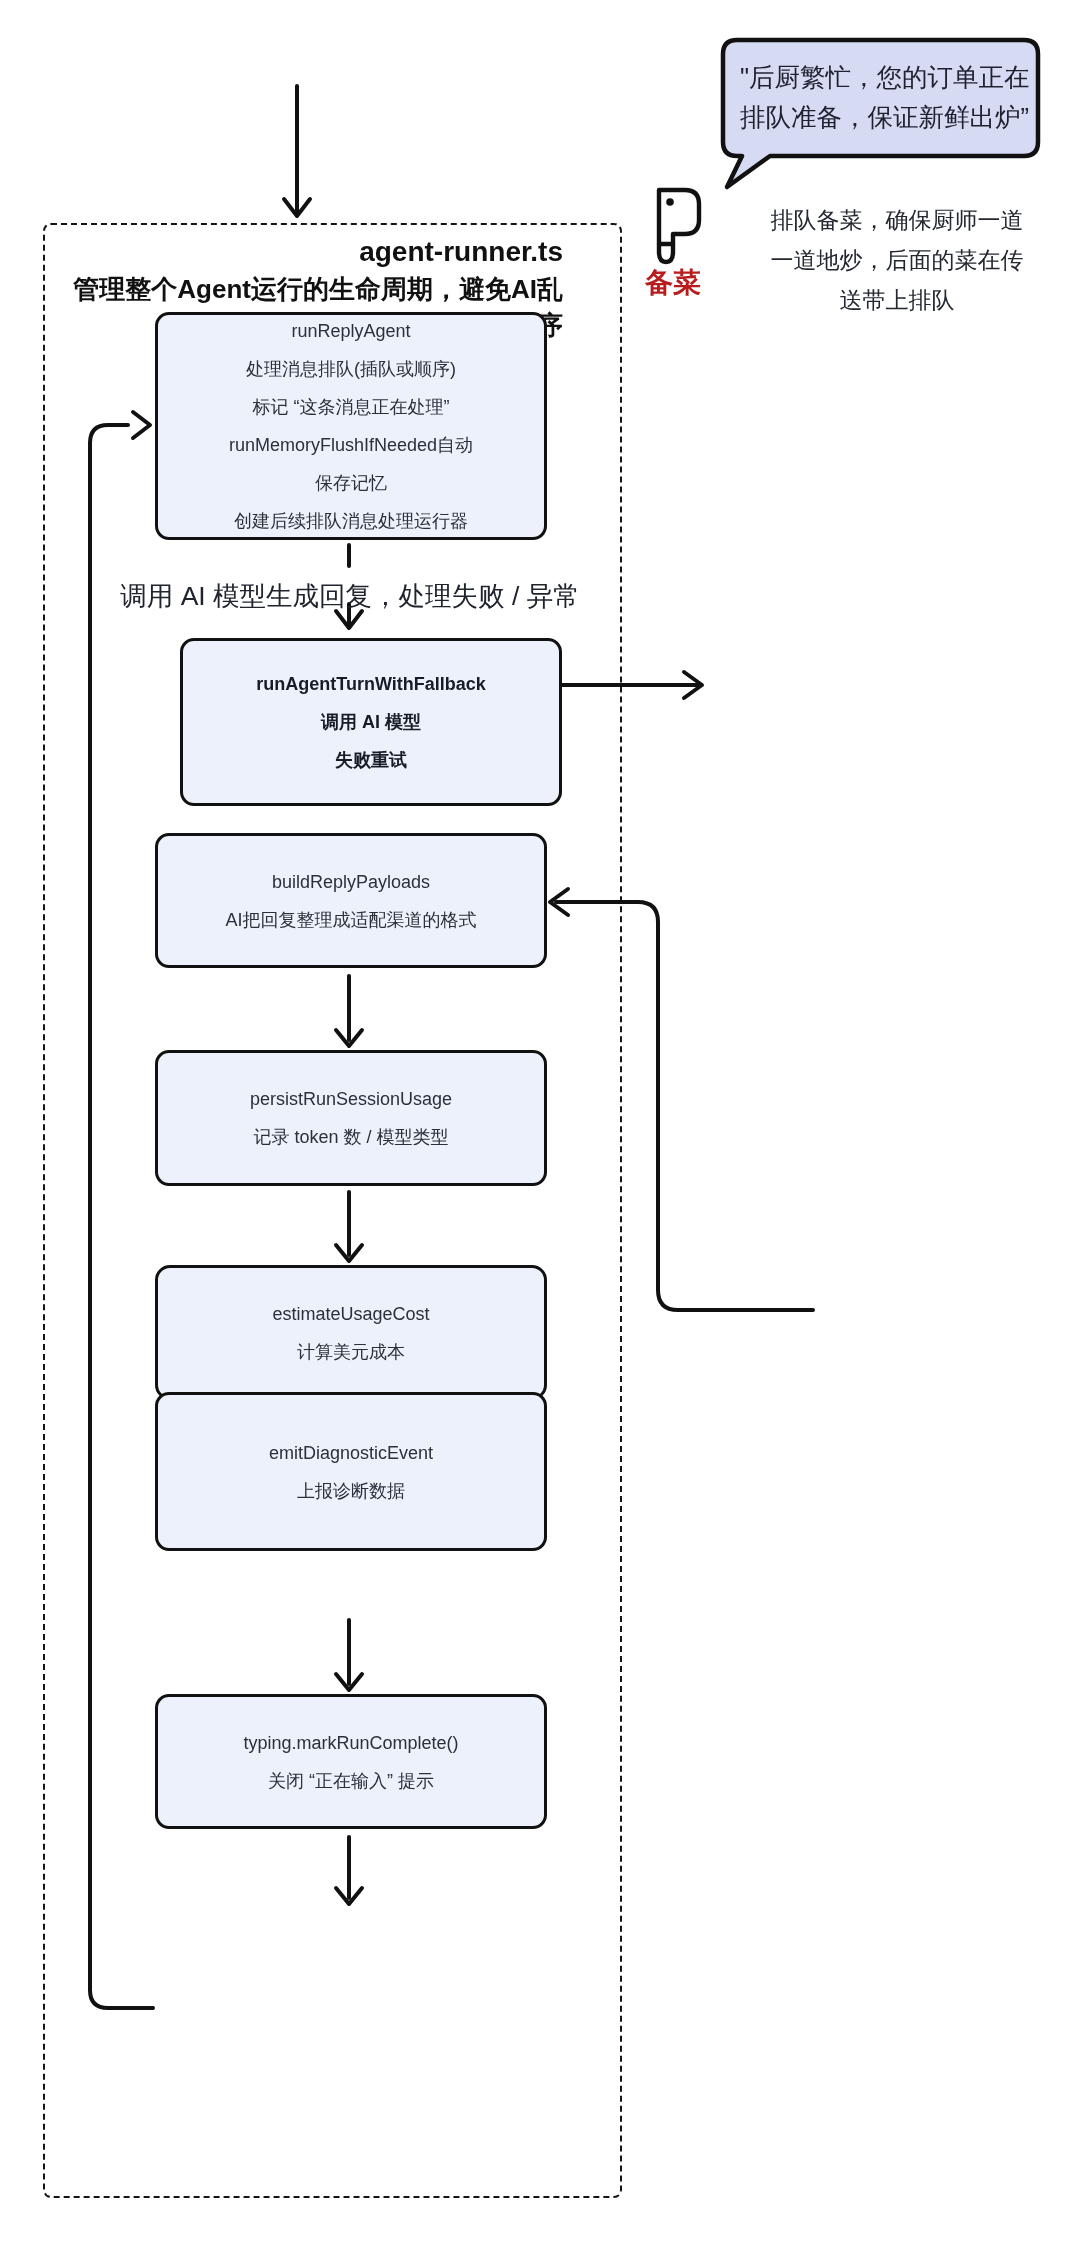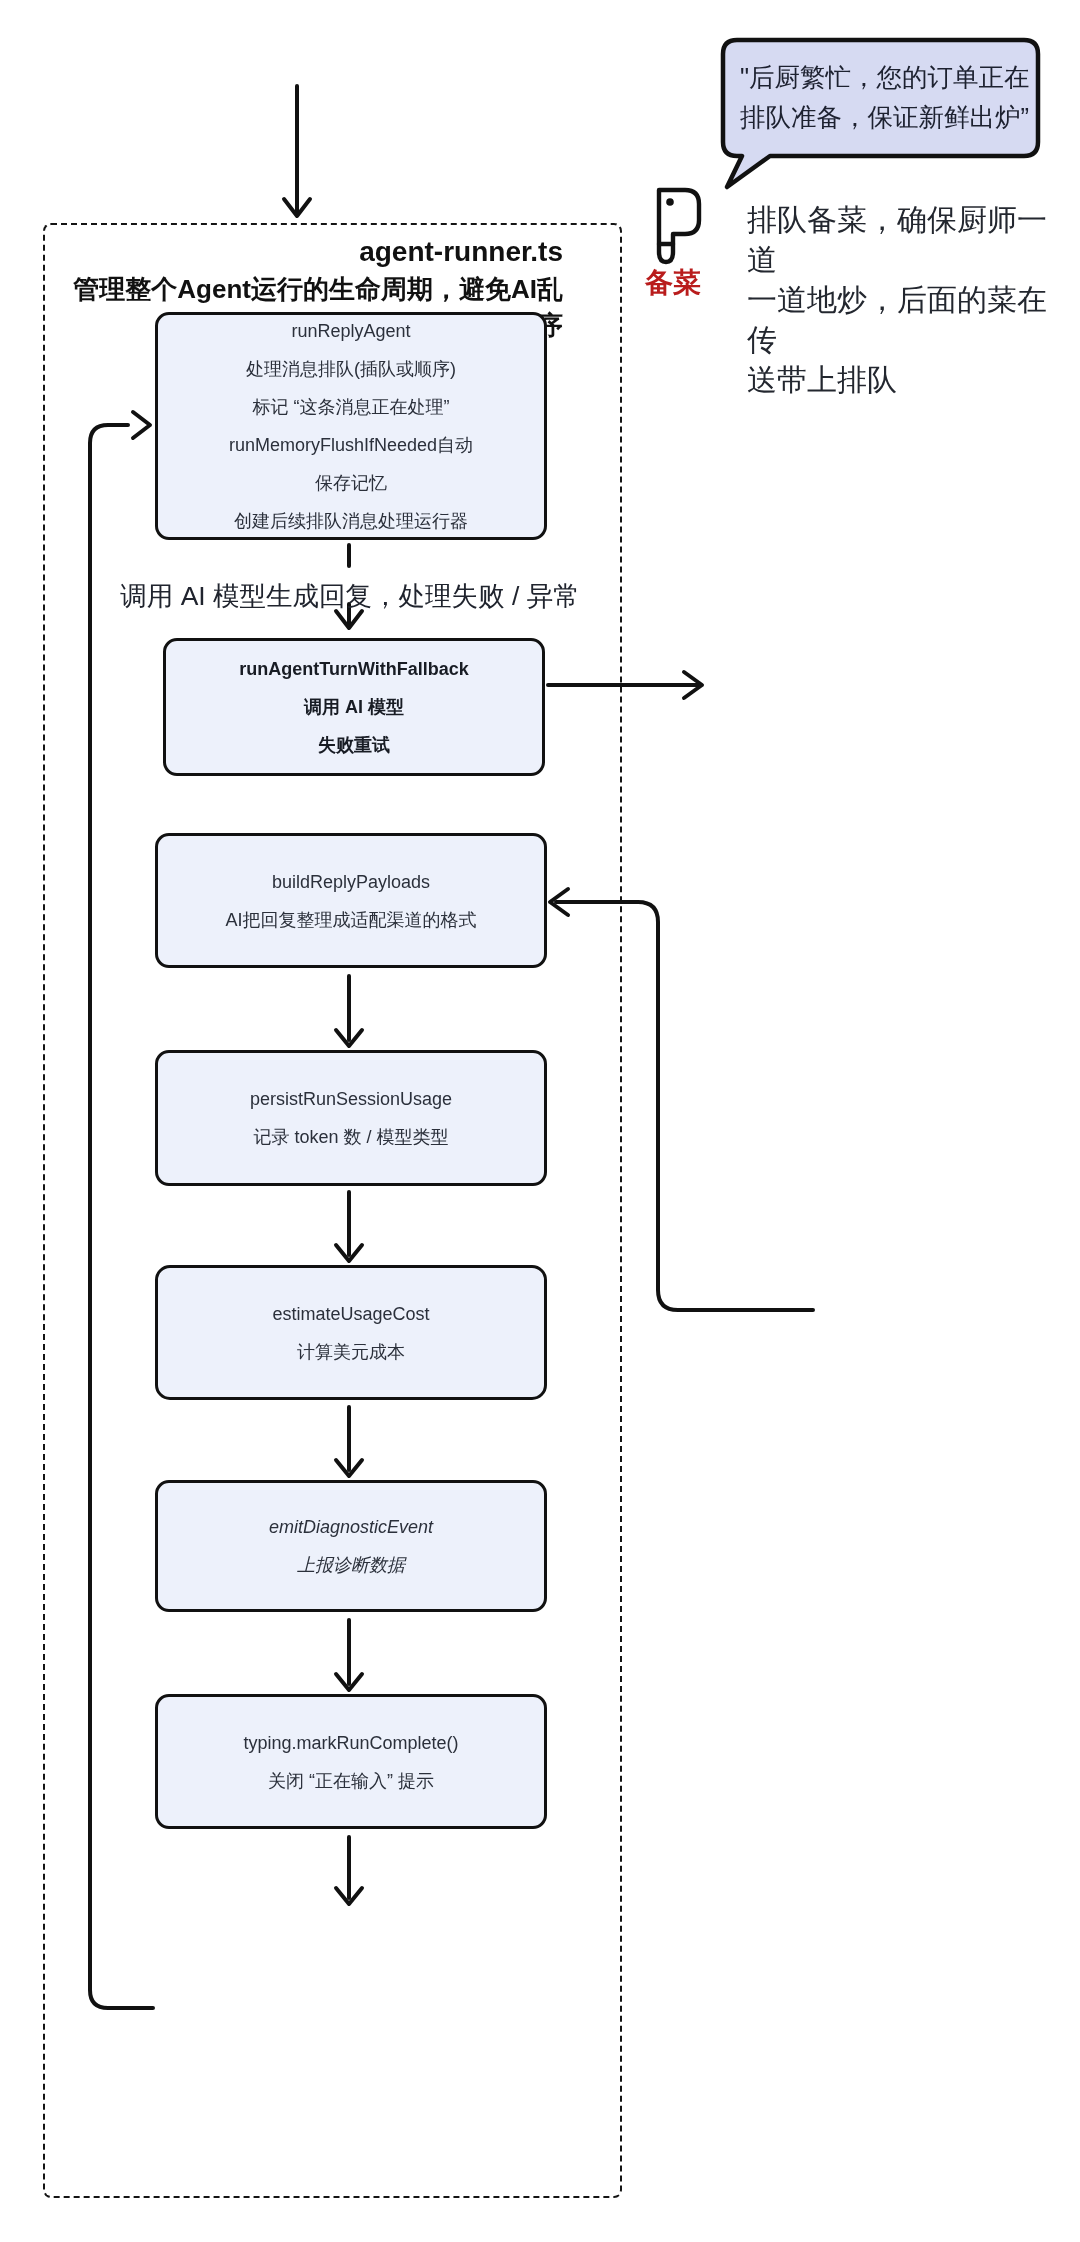--- a/index.html
+++ b/index.html
@@ -16,43 +16,43 @@
   .titleblock .t1 { font-size:28px; font-weight:bold; line-height:38px; }
   .titleblock .t2 { font-size:26px; font-weight:bold; line-height:36px; }
   .node {
     position:absolute; left:155px; width:392px; box-sizing:border-box;
     background:#edf1fb; border:3.5px solid #111111; border-radius:14px;
     display:flex; align-items:center; justify-content:center; text-align:center;
     font-size:18px; line-height:38px; color:#2b303b; white-space:pre-line; z-index:3;
   }
   .node.bold { font-weight:bold; color:#181c24; }
   #n1 { top:312px; height:228px; }
-  #n2 { top:638px; height:138px; left:163px; width:382px; }
+  #n2 { top:638px; height:168px; left:180px; width:382px; }
   #n3 { top:833px; height:135px; }
   #n4 { top:1050px; height:136px; }
   #n5 { top:1265px; height:135px;border-radius:15px; }
-  #n6 { top:1480px; height:132px;font-style:italic; }
+  #n6 { top:1392px; height:159px; }
   #n7 { top:1694px; height:135px; }
   #n8 { top:1908px; height:200px; }
   .edge-label {
     position:absolute; left:100px; top:578px; width:500px; text-align:center;
     font-size:26.5px; color:#20242e; z-index:3;
   }
   .bubble-text {
     position:absolute; left:740px; top:57px; width:300px;
     font-size:25.5px; line-height:40px; color:#1d2130; white-space:pre-line; z-index:3;
   }
   .mascot-icon { position:absolute; left:653px; top:186px; width:52px; height:80px; z-index:3; }
   .mascot-label {
     position:absolute; left:645px; top:264px; width:68px; 
     font-size:28px; font-weight:bold; color:#b91c1c; z-index:3;
   }
   .mascot-desc {
     position:absolute; left:747px; top:200px; width:300px;
-    font-size:30px; line-height:40px; color:#23272f; white-space:pre-line; z-index:3;
+    font-size:23px; line-height:40px; color:#23272f; white-space:pre-line; z-index:3;text-align:center;
   }
 </style>
 </head>
 <body>
 
 <div class="canvas">
 
   <div class="dashed-box"></div>
 
   <svg class="overlay" viewBox="0 0 1080 2242" fill="none" stroke="#111111" stroke-width="4" stroke-linecap="round" stroke-linejoin="round">

